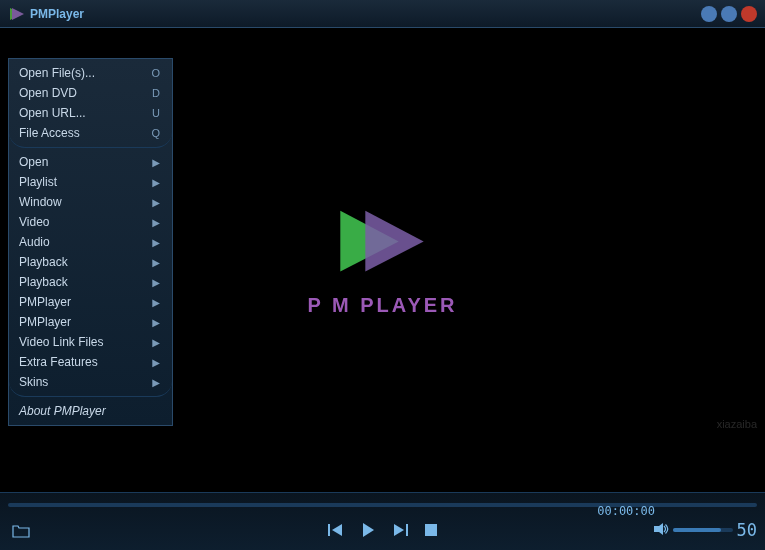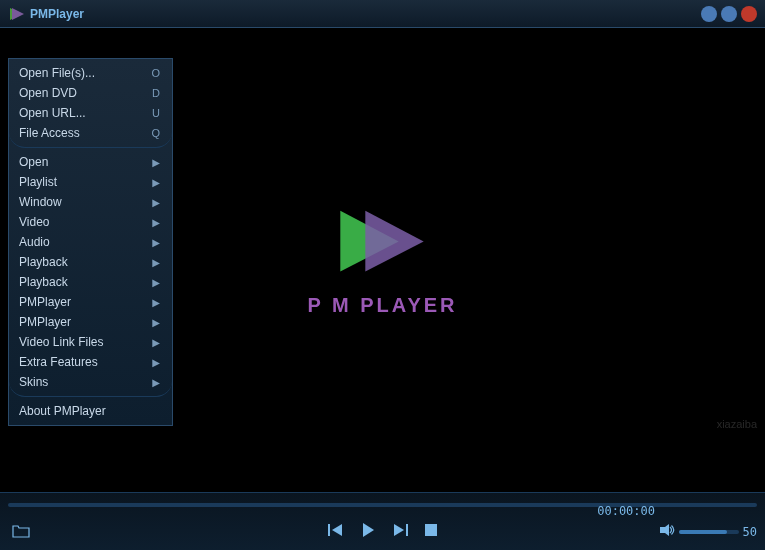--- a/index.html
+++ b/index.html
@@ -176,21 +176,21 @@
       position: relative;
     }
     #volume-fill {
       width: 80%;
       height: 100%;
       background: #3a7ab5;
       border-radius: 2px;
     }
     #volume-number {
       color: #7ab8e8;
-      font-size: 12px;
+      font-size: 17px;
       font-family: monospace;
       text-align: center;
     }
 
     
     #context-menu {
       position: absolute;
       left: 8px;
       top: 30px;
       width: 165px;
@@ -198,21 +198,21 @@
       border: 1px solid #2a4a6a;
       z-index: 100;
       box-shadow: 3px 3px 8px rgba(0,0,0,0.7);
     }
 
     .menu-section {
       padding: 4px 0;
       border-bottom: 1px solid #1a3a5a;
       border-radius: 16px;
     }
-    .menu-section:last-child { border-bottom: none; }
+    .menu-section:last-child { border-bottom: none; font-style: italic; }
 
     .menu-item {
       display: flex;
       align-items: center;
       justify-content: space-between;
       padding: 3px 12px 3px 10px;
       cursor: pointer;
       color: #c8d8e8;
       font-size: 12px;
       white-space: nowrap;

